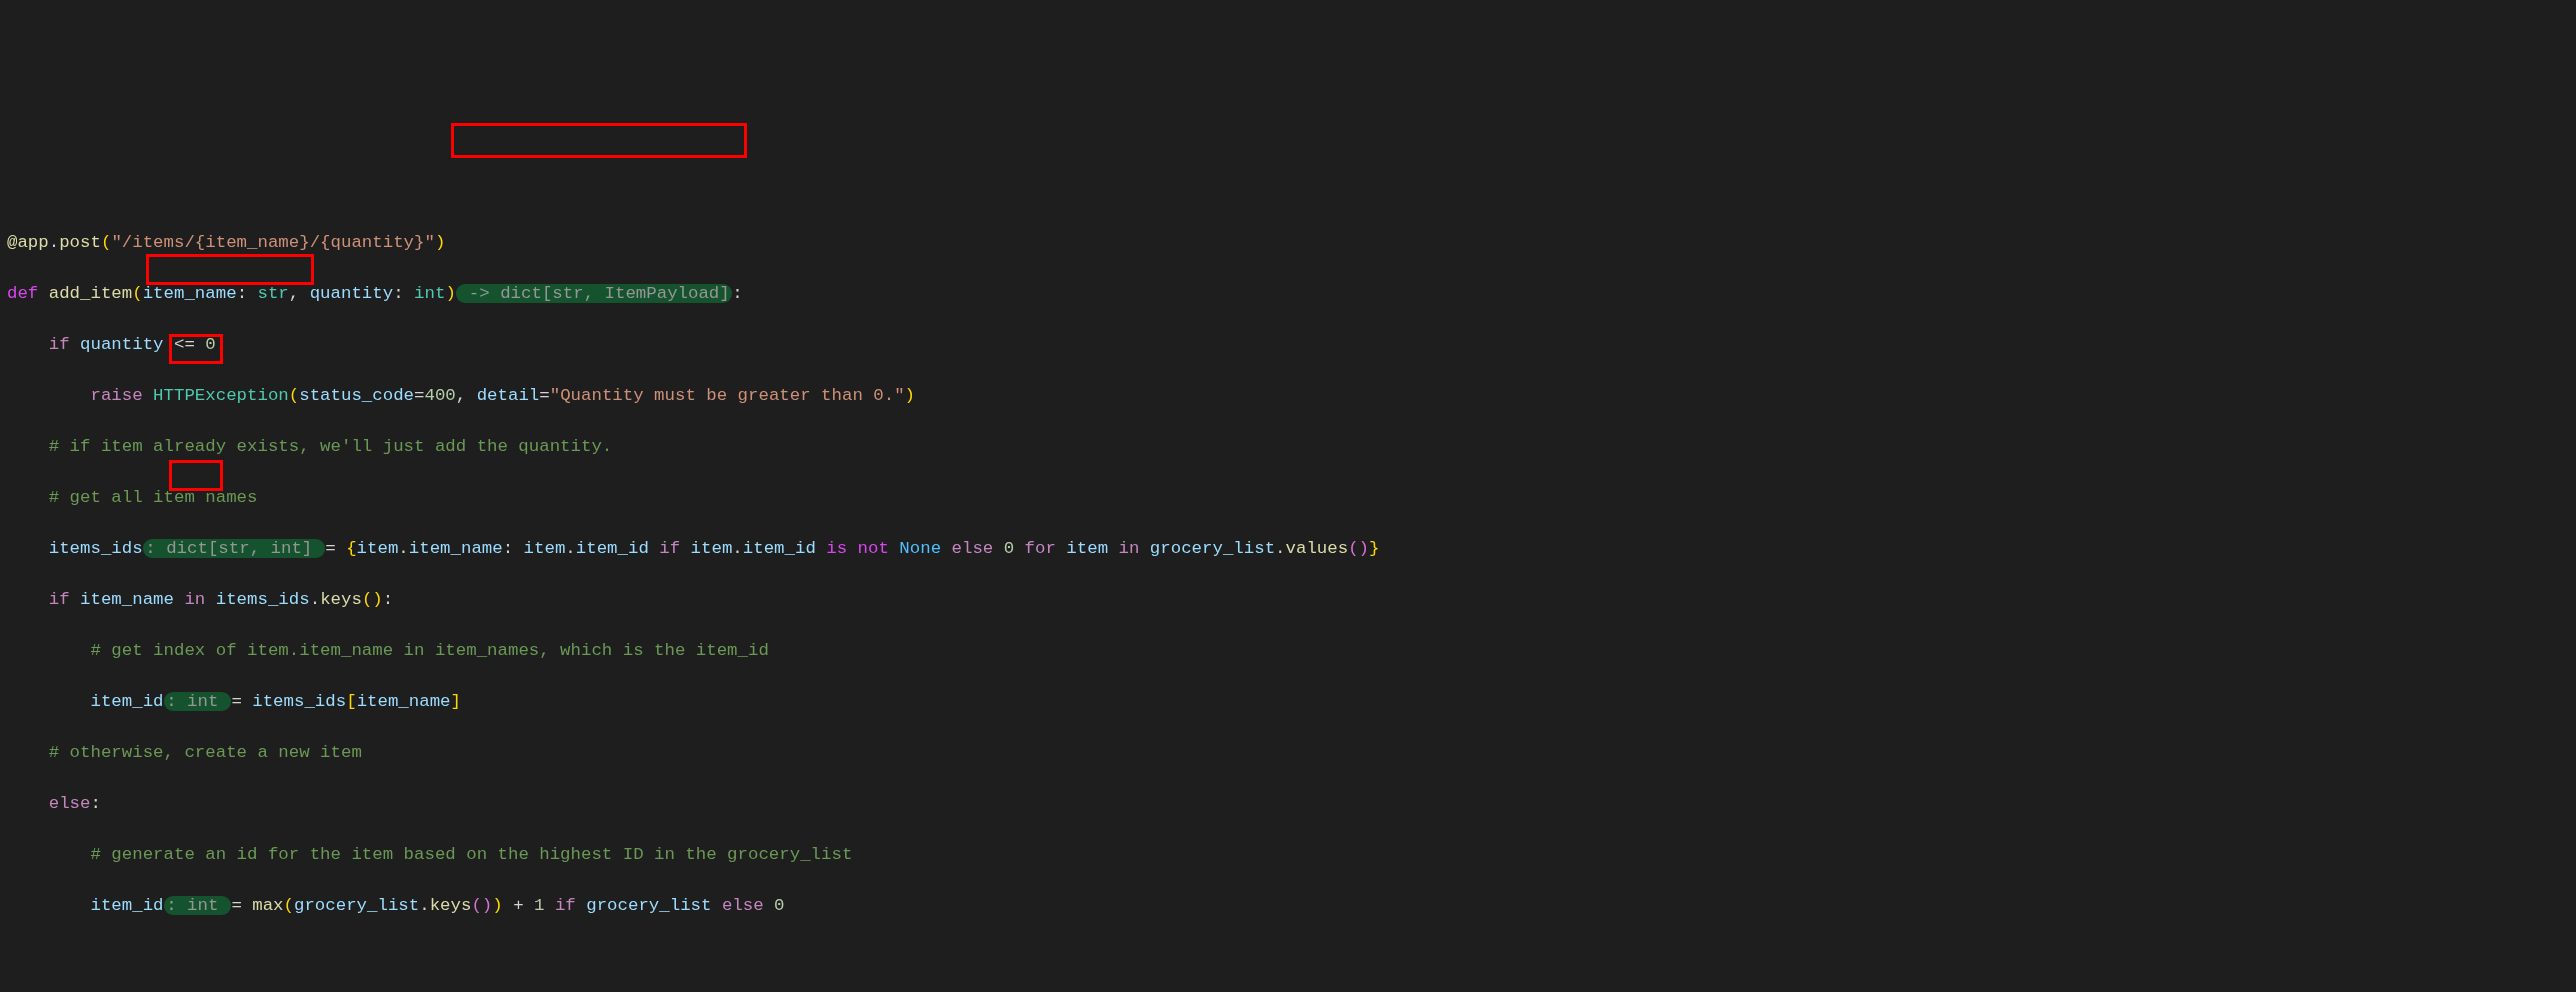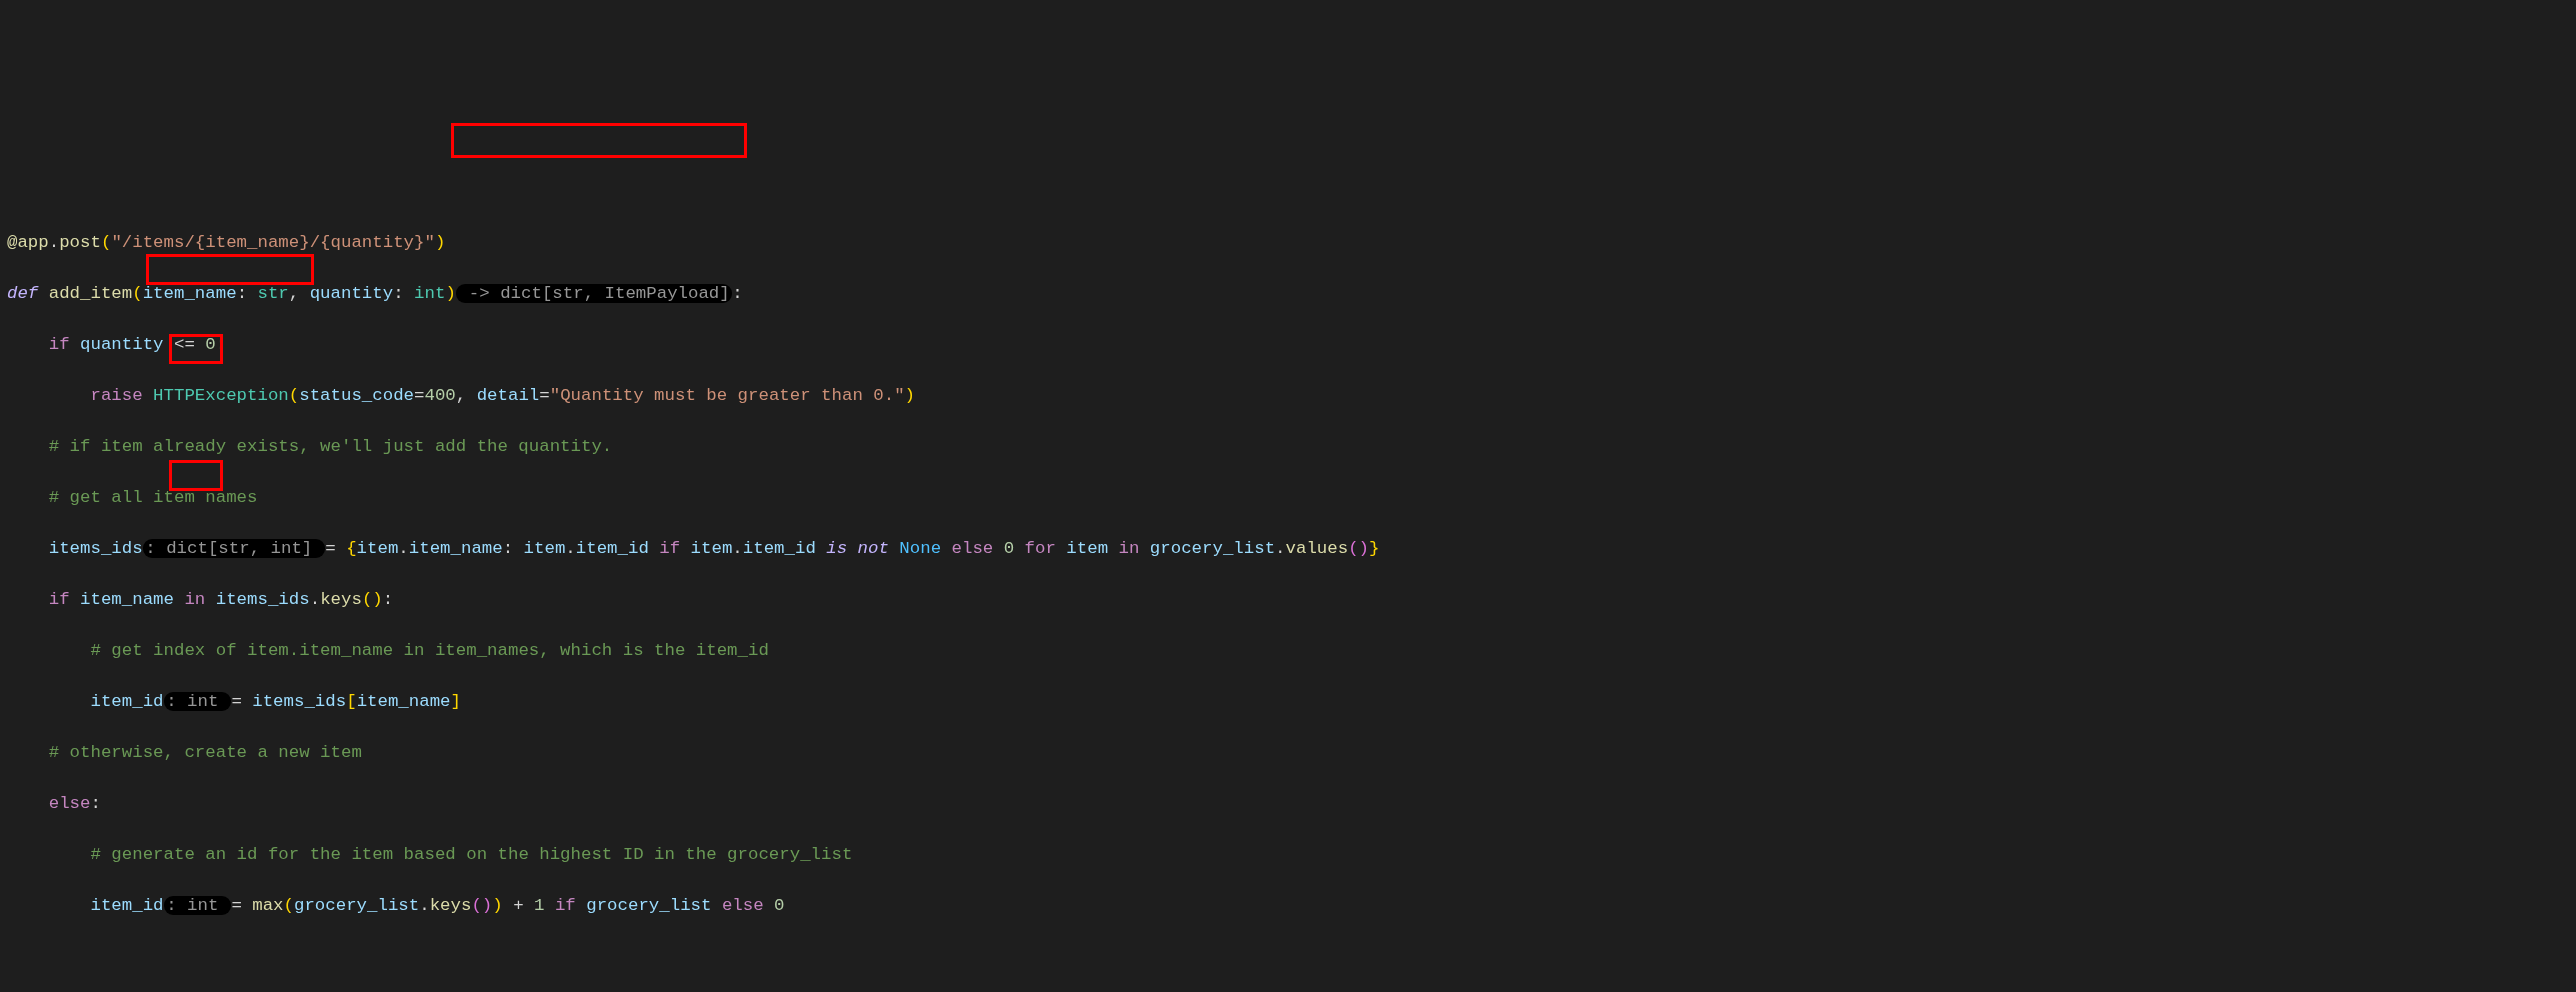--- a/index.html
+++ b/index.html
@@ -13,37 +13,37 @@
       white-space: pre;
       overflow-x: auto;
     }
     .code-container {
       padding: 0 7px;
       position: relative;
     }
     .line { display: block; position: relative; }
     
     .decorator { color: #dcdcaa; margin-top: 36px; }
-    .keyword { color: #c4b5fd; font-style: italic; }
+    .keyword { color: #d946ef; }
     .keyword2 { color: #c586c0; }
     .func-name { color: #dcdcaa; text-align: center; }
     .param { color: #9cdcfe; }
     .type { color: #4ec9b0; margin-top: 35px; }
     .string { color: #ce9178; }
     .number { color: #b5cea8; }
     .comment { color: #6a9955; margin-top: 14px; }
     .punct { color: #d4d4d4; }
     .op { color: #d4d4d4; }
     .var { color: #9cdcfe; }
     .const { color: #4fc1ff; }
     .bracket1 { color: #ffd700; }
     .bracket2 { color: #da70d6; }
     .inlay {
       color: #969696;
-      background: #000000;
+      background: #14532d;
       padding: 0 2.6px;
       border-radius: 9px;
     }
     .highlight-box {
       border: 3.5px solid #ff0000;
       position: absolute;
       pointer-events: none;
       z-index: 10;
     }
     .box1 { left: 451px; top: 21px; width: 296px; height: 35px; }

